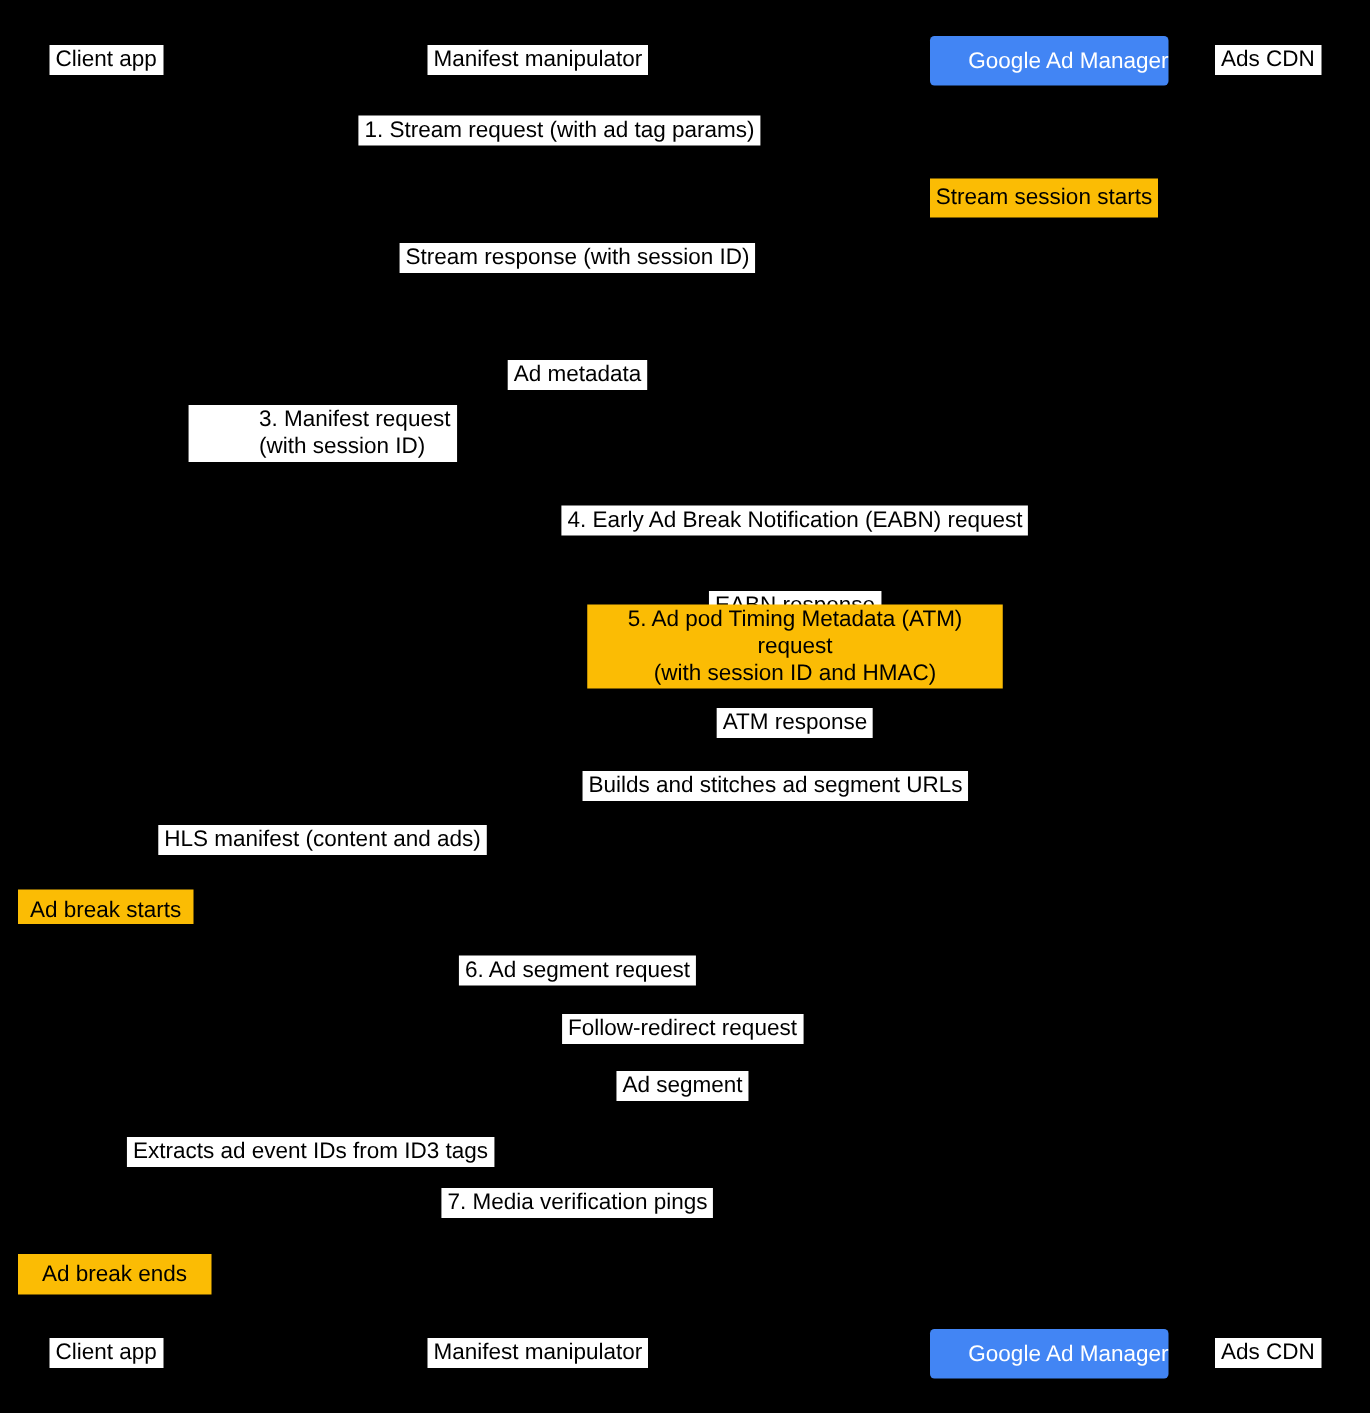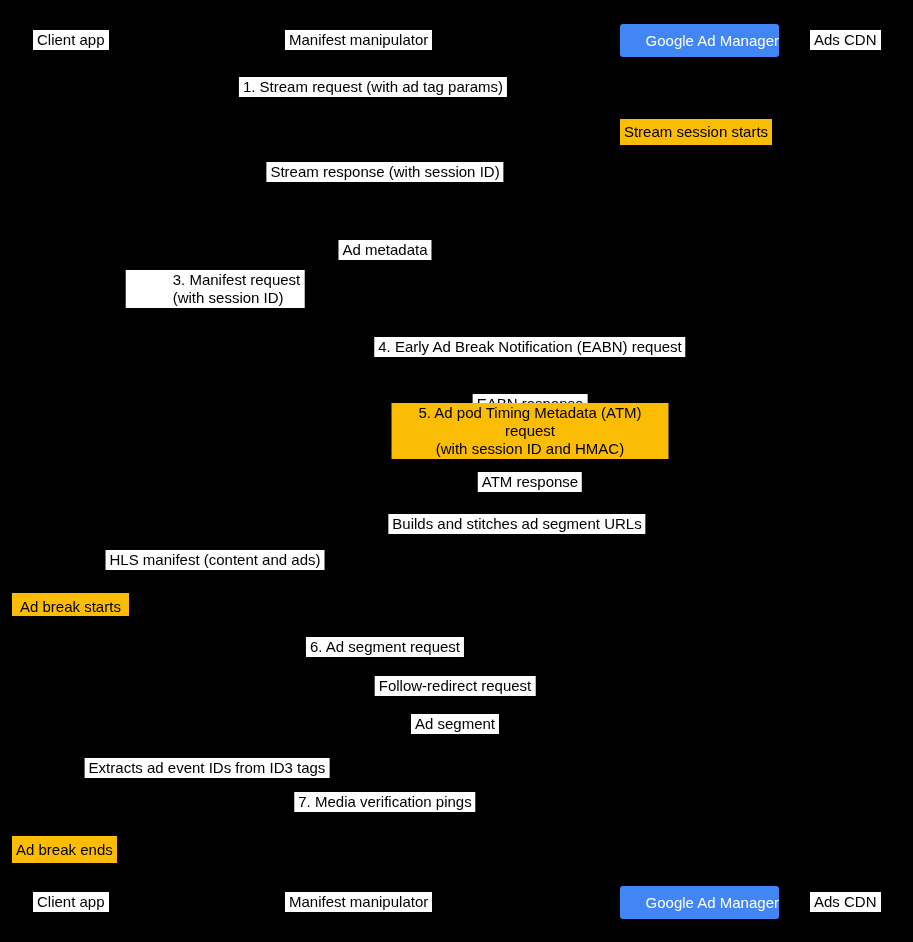--- a/index.html
+++ b/index.html
@@ -71,20 +71,20 @@
   <div class="lbl cx" style="left:215px; top:550px;">HLS manifest (content and ads)</div>
 
   <div class="note" style="left:12px; top:593px; height:23px; line-height:27px; padding:0 8px;">Ad break starts</div>
 
   <div class="lbl cx" style="left:385px; top:637px;">6. Ad segment request</div>
   <div class="lbl cx" style="left:455px; top:676px;">Follow-redirect request</div>
   <div class="lbl cx" style="left:455px; top:714px;">Ad segment</div>
   <div class="lbl cx" style="left:207px; top:758px;">Extracts ad event IDs from ID3 tags</div>
   <div class="lbl cx" style="left:385px; top:792px;">7. Media verification pings</div>
 
-  <div class="note" style="left:12px; top:836px; height:27px; line-height:27px; padding:0 4px;">Ad break ends</div>
+  <div class="note" style="left:12px; top:836px; height:27px; line-height:27px; padding:0 16px;">Ad break ends</div>
 
   <div class="lbl" style="left:33px; top:892px;">Client app</div>
   <div class="lbl" style="left:285px; top:892px;">Manifest manipulator</div>
   <div class="actor-blue" style="left:620px; top:886px;">Google Ad Manager</div>
   <div class="lbl" style="left:810px; top:892px;">Ads CDN</div>
 
 </div>
 
 </body></html>

